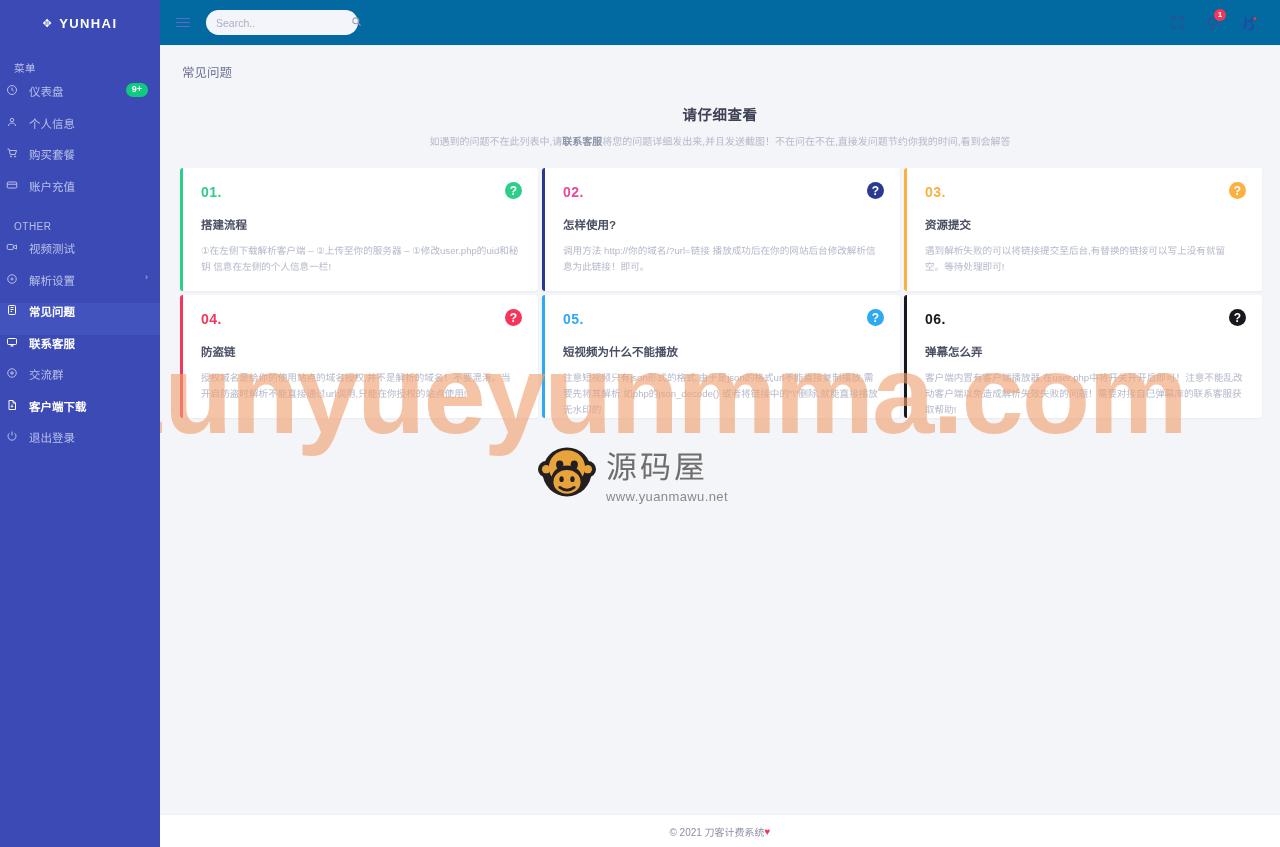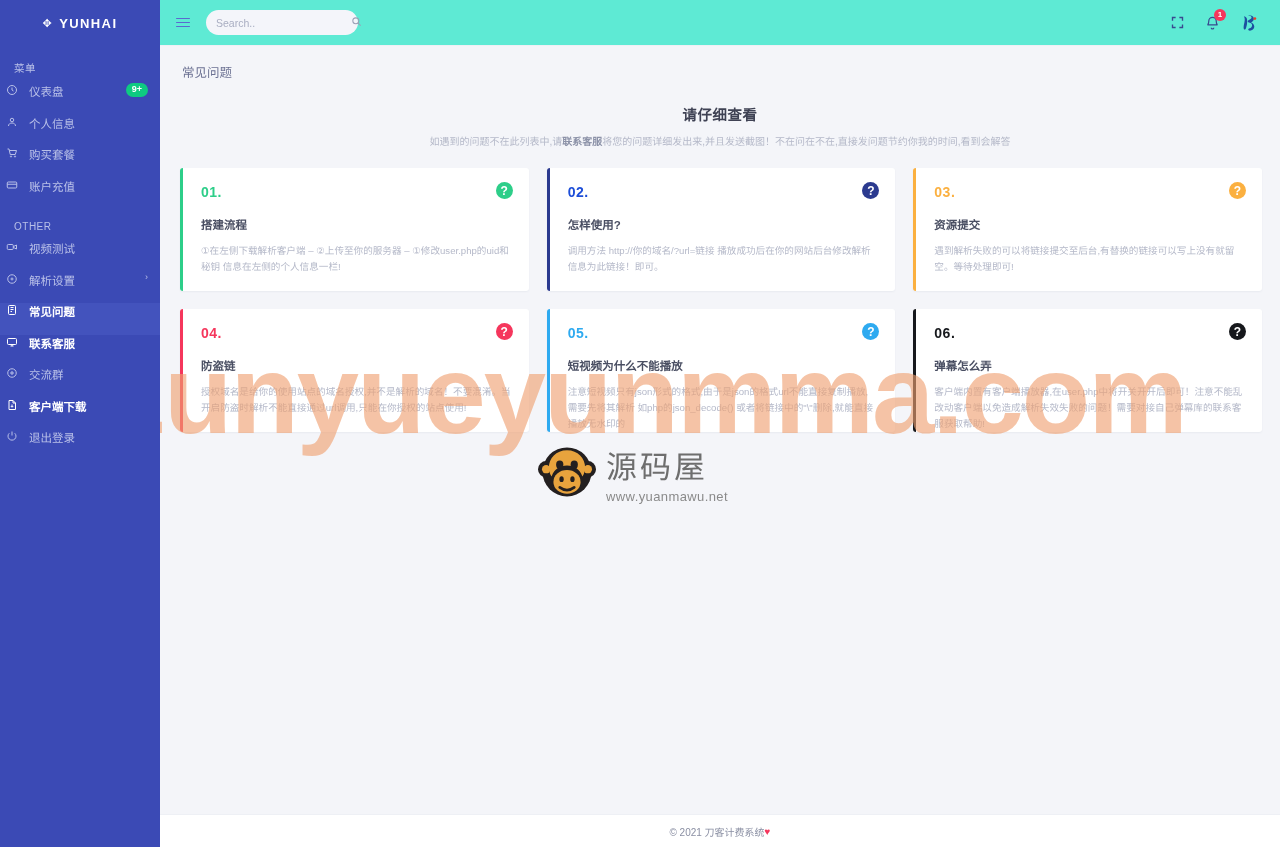--- a/index.html
+++ b/index.html
@@ -67,21 +67,21 @@
     padding: 1px 6px 2px;
     line-height: 1.2;
   }
   .chev { font-size: 9px; color: #b9c0e8; }
 
   
   .right { flex: 1 1 auto; display: flex; flex-direction: column; height: 847px; position: relative; }
 
   .topbar {
     height: 46px;
-    background: #5eead4;
+    background: #0369a1;
     display: flex; align-items: center;
     padding: 0 18px 0 16px;
     border-bottom: 1px solid #eef0f5;
     position: relative; z-index: 3;
   }
   .hamburger { width: 14px; cursor: pointer; }
   .hamburger span { display:block; height: 1.6px; background: #5a6acf; margin: 2.6px 0; border-radius: 1px; }
   .search-wrap {
     margin-left: 16px;
     width: 152px; height: 25px;
@@ -135,21 +135,21 @@
   }
   .intro p {
     font-size: 10px; color: #b5b9c9;
     margin-top: 9px;
   }
   .intro p b { color: #8c92a8; font-weight: bold; }
 
   .cards {
     display: grid;
     grid-template-columns: repeat(3, 1fr);
-    gap: 18px;
+    gap: 4px;
     padding: 20px 18px 0 20px;
   }
   .card {
     background: #ffffff;
     border-radius: 3px;
     border-left: 3px solid #ccc;
     height: 123px;
     padding: 16px 18px 0 18px;
     position: relative;
     box-shadow: 0 1px 2px rgba(20,30,80,.05);
@@ -395,21 +395,21 @@
       <section class="cards">
 
         <div class="card" id="c0" style="border-left-color: rgb(45, 206, 137);">
           <div class="num" style="color: rgb(45, 206, 137);">01.</div>
           <div class="qmark" style="background: rgb(45, 206, 137);">?</div>
           <div class="ctitle">搭建流程</div>
           <div class="cbody">①在左侧下载解析客户端 – ②上传至你的服务器 – ①修改user.php的uid和秘钥 信息在左侧的个人信息一栏!</div>
         </div>
 
         <div class="card" id="c1" style="border-left-color: rgb(43, 58, 143);">
-          <div class="num" style="color: #1d4ed8;">02.</div>
+          <div class="num" style="color: #ec4899;">02.</div>
           <div class="qmark" style="background: rgb(43, 58, 143);">?</div>
           <div class="ctitle">怎样使用?</div>
           <div class="cbody">调用方法 http://你的域名/?url=链接 播放成功后在你的网站后台修改解析信息为此链接！即可。</div>
         </div>
 
         <div class="card" id="c2" style="border-left-color: rgb(251, 176, 64);">
           <div class="num" style="color: rgb(251, 176, 64);">03.</div>
           <div class="qmark" style="background: rgb(251, 176, 64);">?</div>
           <div class="ctitle">资源提交</div>
           <div class="cbody">遇到解析失败的可以将链接提交至后台,有替换的链接可以写上没有就留空。等待处理即可!</div>

